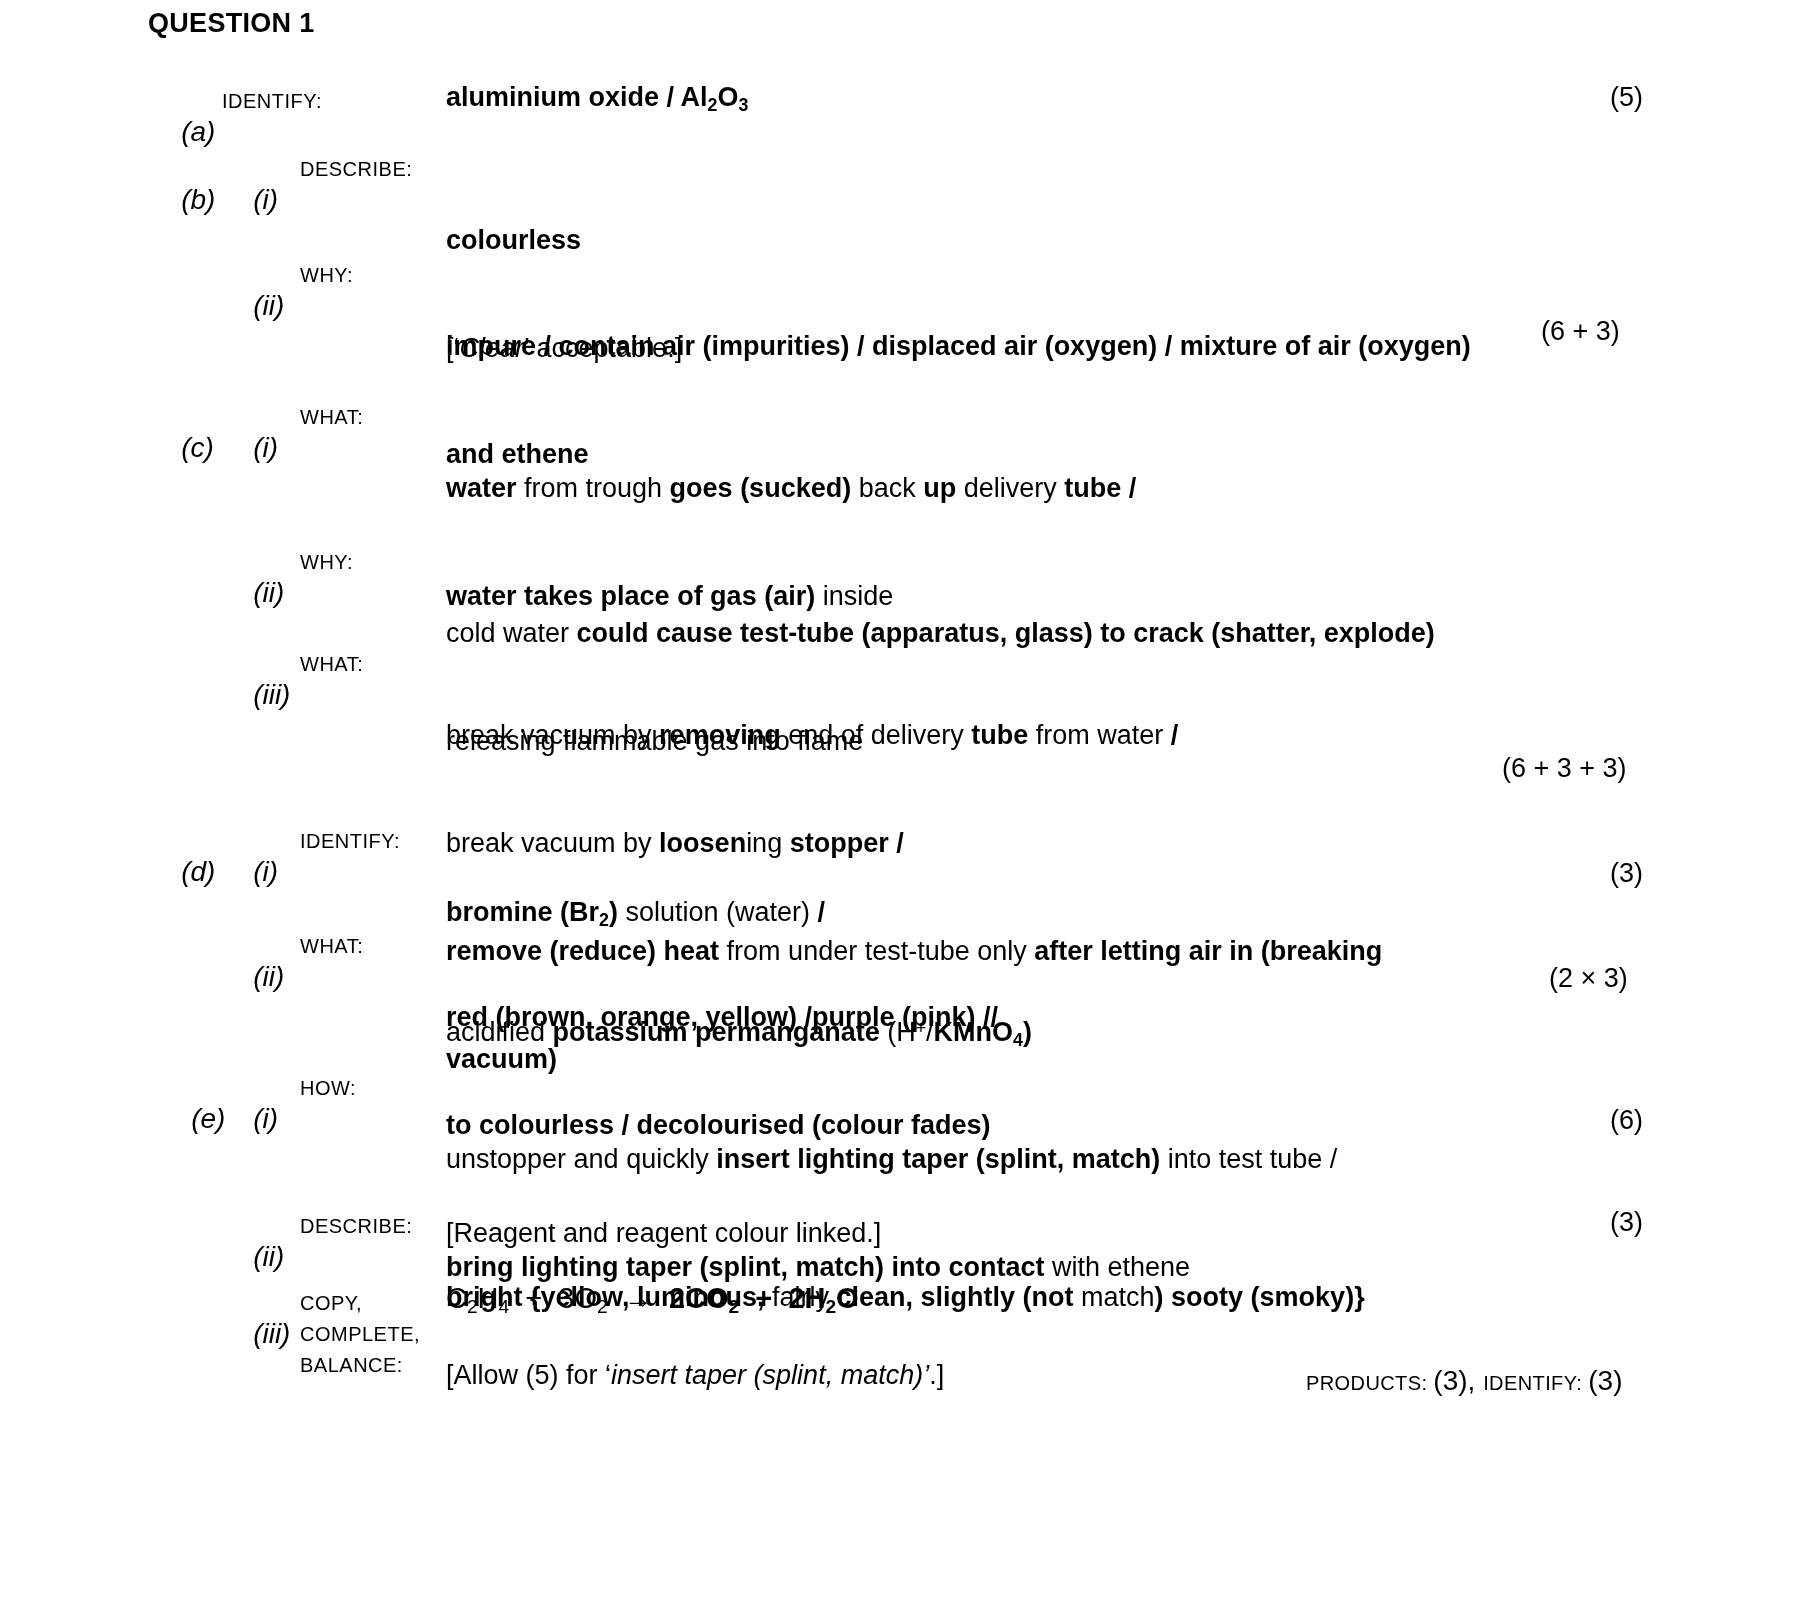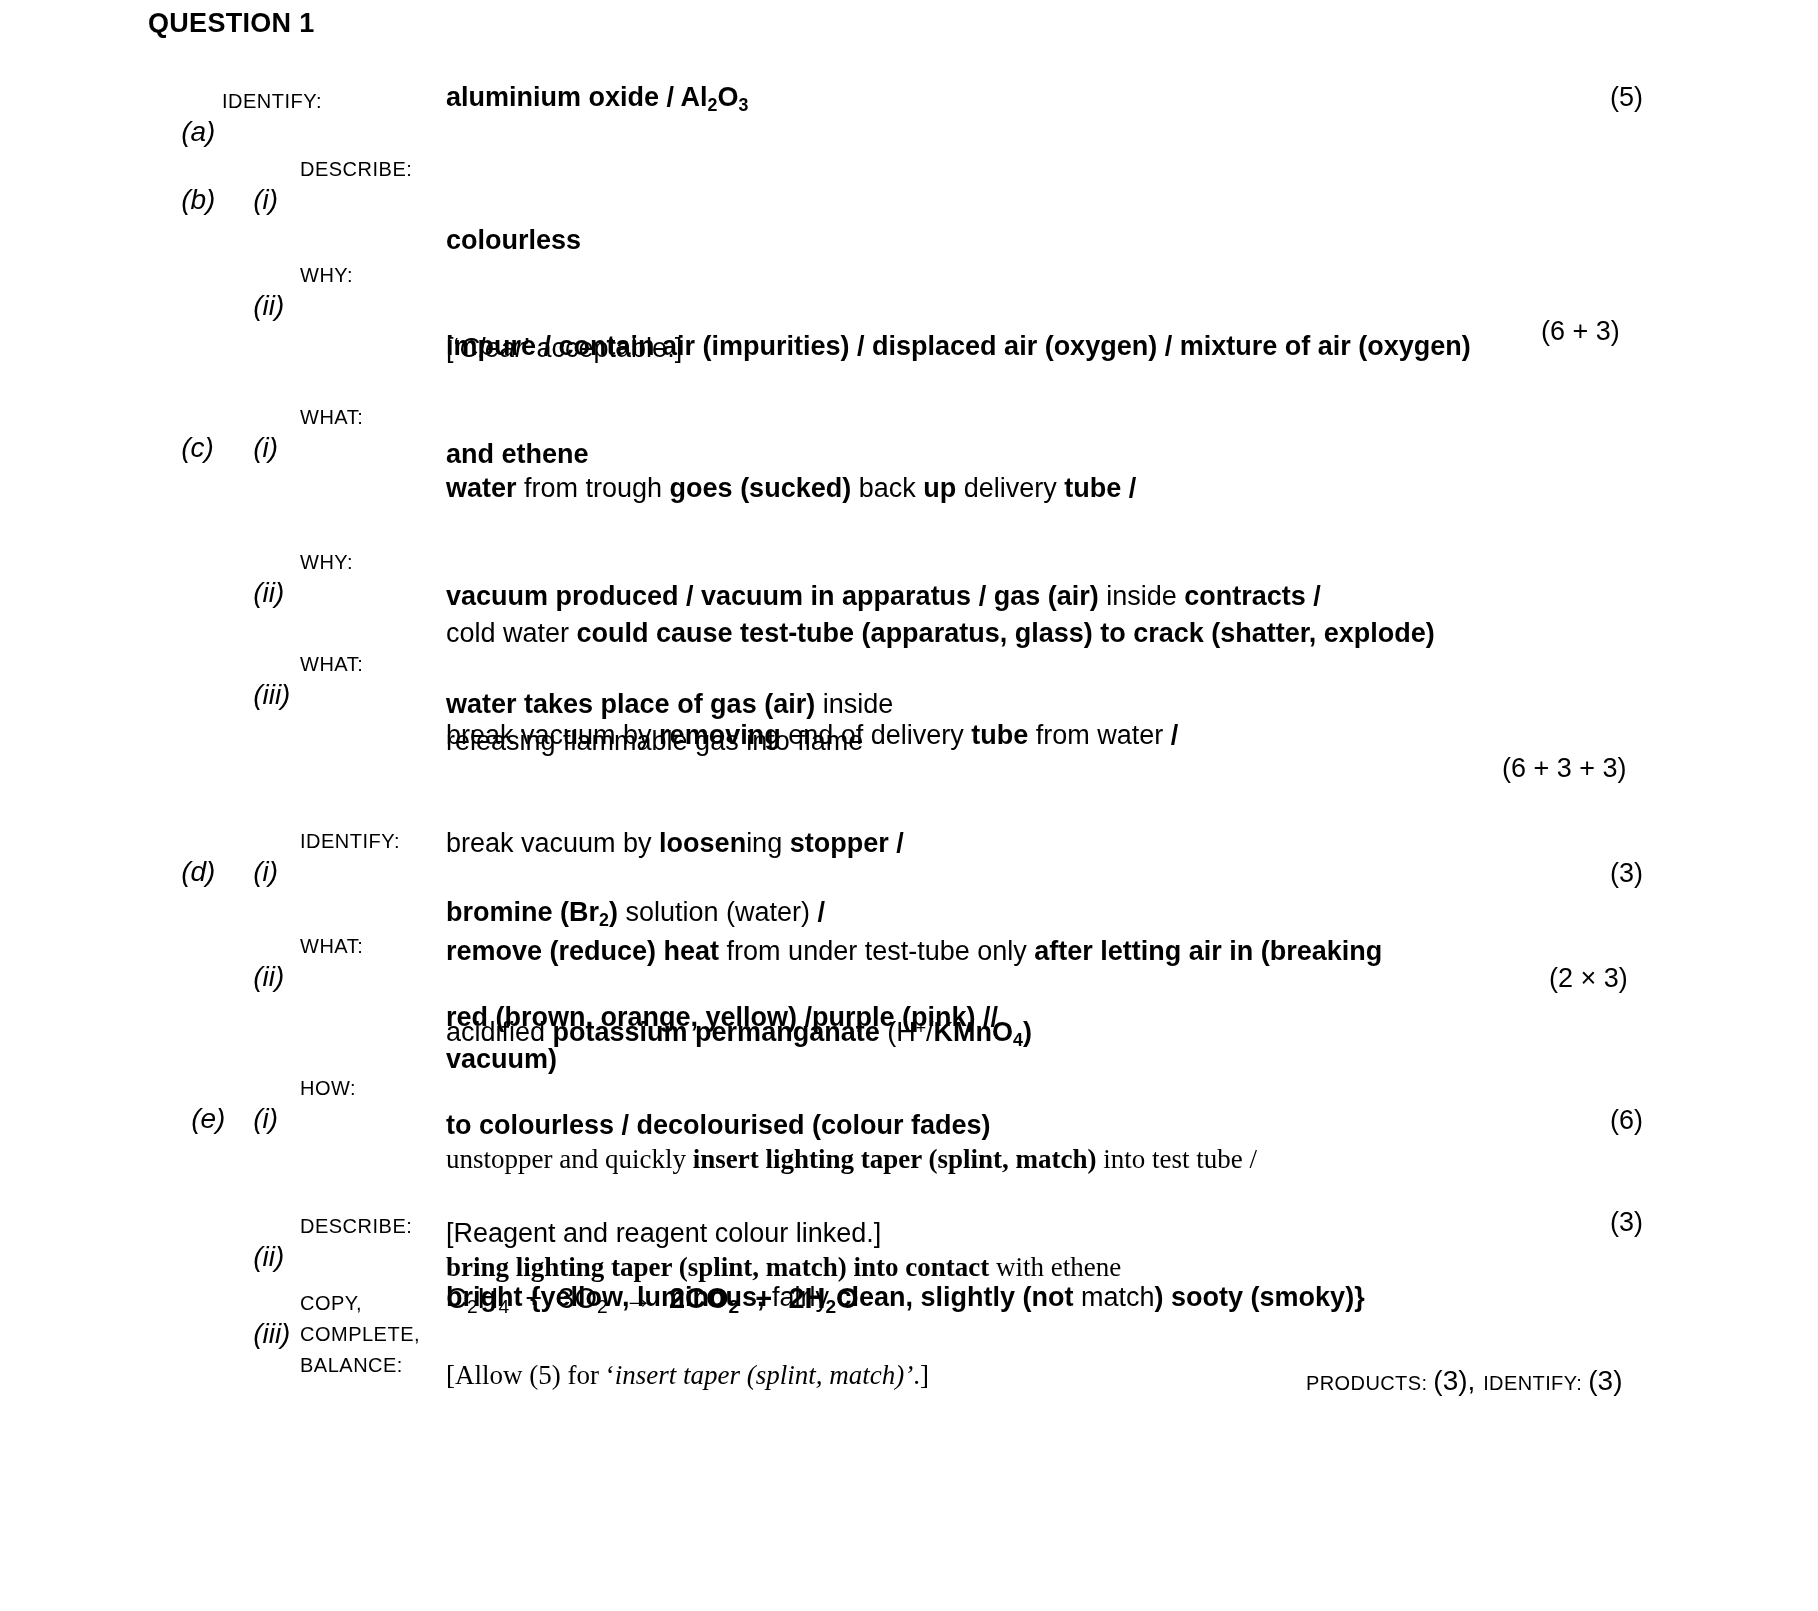--- a/index.html
+++ b/index.html
@@ -96,21 +96,20 @@
 
   <div class="t col-letter" style="top:398px;">
     <span class="it">(c)</span>
   </div>
   <div class="t col-roman" style="top:398px;">
     <span class="it">(i)</span>
   </div>
   <div class="t verb col-verb" style="top:406px;">WHAT:</div>
   <div class="para" style="top:398px;">
     <span class="ln"><span class="b">water</span><span> from trough </span><span class="b">goes (sucked)</span><span> back </span><span class="b">up</span><span> delivery </span><span class="b">tube /</span></span>
-    <span class="ln"><span class="b">vacuum produced / vacuum in apparatus / gas (air)</span><span> inside </span><span class="b">contracts /</span></span>
     <span class="ln"><span class="b">water takes place of gas (air)</span><span> inside</span></span>
   </div>
 
   <div class="t col-roman" style="top:543px;">
     <span class="it">(ii)</span>
   </div>
   <div class="t verb col-verb" style="top:551px;">WHY:</div>
   <div class="para" style="top:543px;">
     <span class="ln"><span>cold water </span><span class="b">could cause test-tube (apparatus, glass) to crack (shatter, explode)</span></span>
     <span class="ln"><span>releasing flammable gas into flame</span></span>
@@ -152,21 +151,21 @@
   </div>
   <div class="mark" style="left:1549px; top:963px;">(2 × 3)</div>
 
   <div class="t col-letter-e" style="top:1069px;">
     <span class="it">(e)</span>
   </div>
   <div class="t col-roman-e" style="top:1069px;">
     <span class="it">(i)</span>
   </div>
   <div class="t verb col-verb" style="top:1077px;">HOW:</div>
-  <div class="para" style="top:1069px;font-family:Liberation Serif, serif;">
+  <div class="para" style="top:1069px;">
     <span class="ln"><span>unstopper and quickly </span><span class="b">insert lighting taper (splint, match)</span><span> into test tube /</span></span>
     <span class="ln"><span class="b">bring lighting taper (splint, match) into contact</span><span> with ethene</span></span>
     <span class="ln"><span>[Allow (5) for ‘</span><span class="it">insert taper (splint, match)’</span><span>.]</span></span>
   </div>
   <div class="mark" style="left:1610px; top:1105px;">(6)</div>
 
   <div class="t col-roman" style="top:1207px;">
     <span class="it">(ii)</span>
   </div>
   <div class="t verb col-verb" style="top:1215px;">DESCRIBE:</div>

